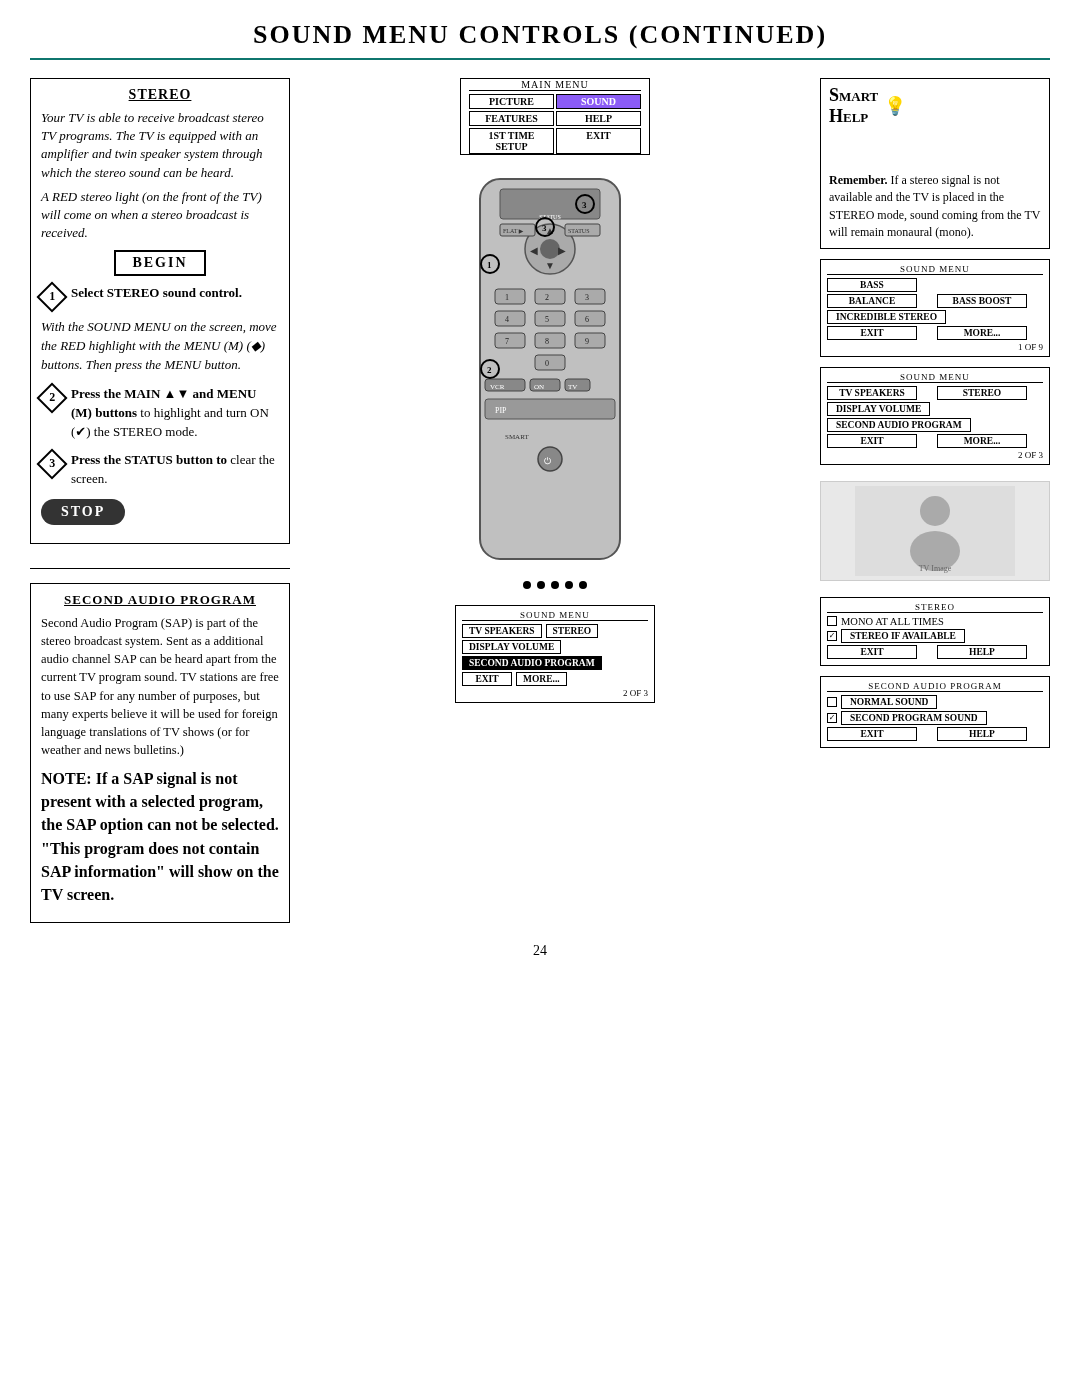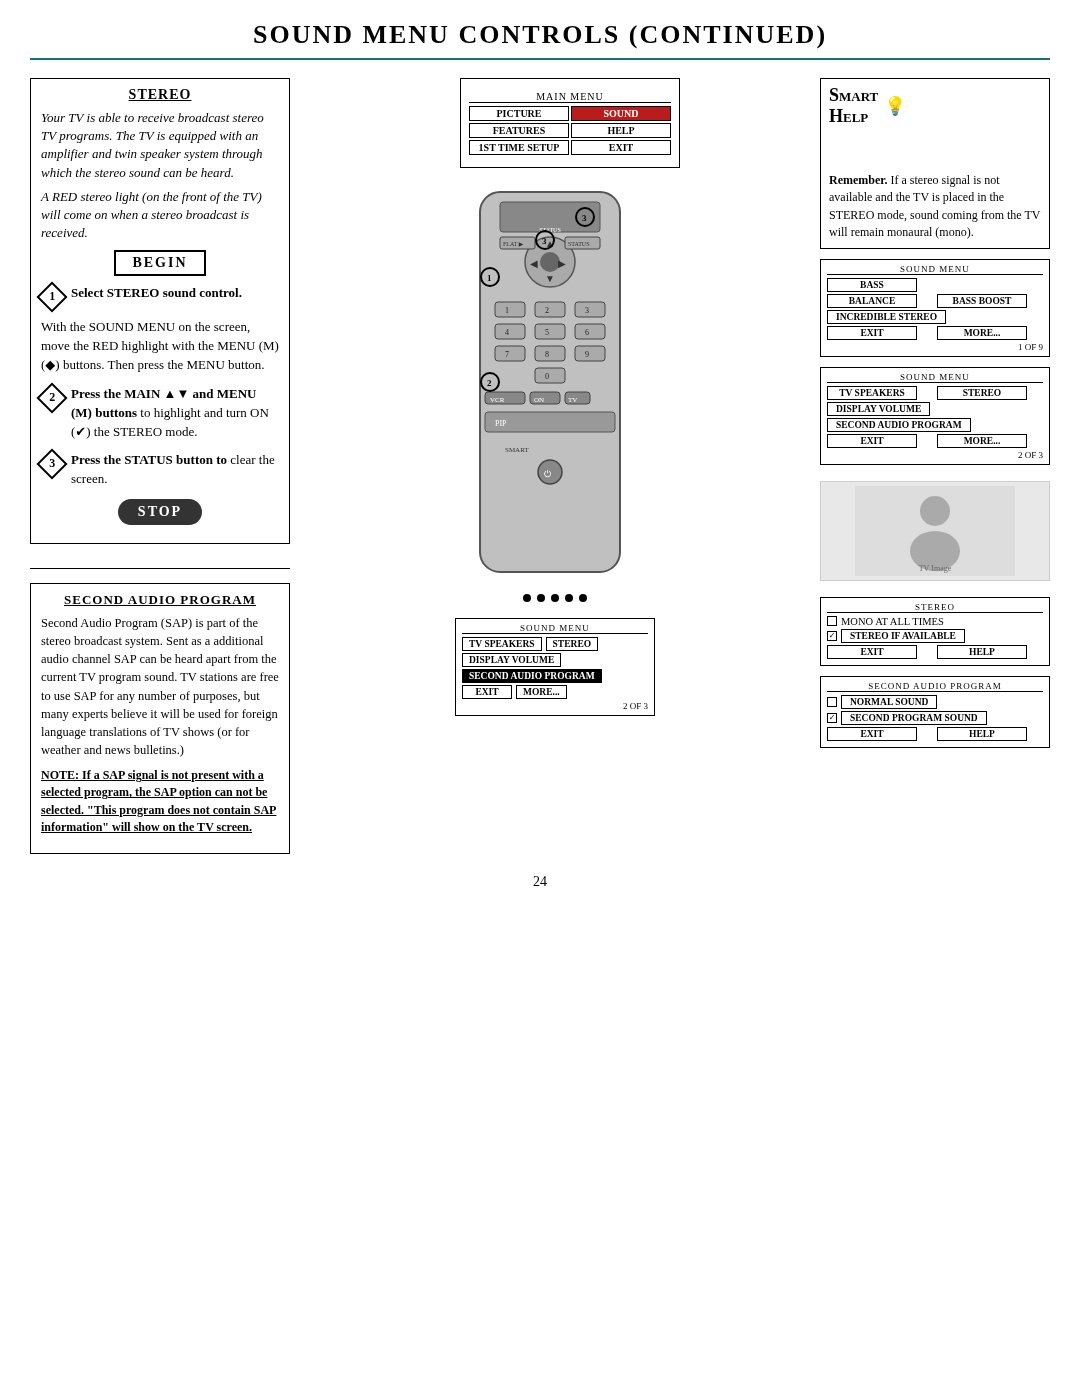--- a/index.html
+++ b/index.html
@@ -72,21 +72,20 @@
       margin-bottom: 10px;
       font-size: 13px;
       line-height: 1.45;
     }
     .step-text {
       flex: 1;
     }
     .step-text b { font-weight: bold; }
     .stop-badge {
       display: flex;
-      justify-content: center;
       margin: 10px 0;
     }
     .stop-badge span {
       background: #333;
       color: #fff;
       padding: 5px 20px;
       border-radius: 20px;
       font-weight: bold;
       font-size: 14px;
       letter-spacing: 2px;
@@ -108,38 +107,37 @@
       margin-bottom: 6px;
       text-decoration: underline;
     }
     .sap-box p {
       font-size: 12.5px;
       line-height: 1.45;
       margin-bottom: 8px;
     }
     .sap-box p.note {
       font-weight: bold;
-      font-size: 12px;
-      text-decoration: underline;
+      font-size: 16px;
     }
 
     
     .center-col {
       flex: 1;
       display: flex;
       flex-direction: column;
       align-items: center;
       padding: 0 10px;
     }
     .menu-box {
       border: 1.5px solid #000;
-      padding: 12px 8px;
+      padding: 0 8px;
       font-size: 11px;
       margin-bottom: 6px;
-      width: 220px;
+      width: 190px;
     }
     .menu-box .menu-title {
       text-align: center;
       font-size: 10px;
       border-bottom: 1px solid #000;
       margin-bottom: 3px;
       letter-spacing: 1px;
     }
     .menu-grid {
       display: grid;
@@ -147,21 +145,21 @@
       gap: 2px;
     }
     .menu-btn {
       border: 1px solid #000;
       text-align: center;
       font-size: 10px;
       padding: 1px 4px;
       font-weight: bold;
     }
     .menu-btn.highlighted {
-      background: #b91c1c;
+      background: #8b5cf6;
       color: #fff;
     }
     .dots-row {
       display: flex;
       justify-content: center;
       gap: 6px;
       margin: 8px 0;
     }
     .dot {
       width: 8px;
@@ -355,21 +353,21 @@
 
       <div class="step-item">
         <div class="diamond-num" style="margin-top:2px;">
             <span>1</span>
           </div>
         <div class="step-text">
           <b>Select STEREO sound control.</b>
         </div>
       </div>
 
-      <div class="step-item" style="margin-left:0;">
+      <div class="step-item" style="margin-left:0;font-style:italic;">
         <div class="step-text">
           With the SOUND MENU on the screen, move the RED highlight with the MENU (M) (◆) buttons. Then press the MENU button.
         </div>
       </div>
 
       <div class="step-item">
         <div class="diamond-num" style="margin-top:2px;">
             <span>2</span>
           </div>
         <div class="step-text">

